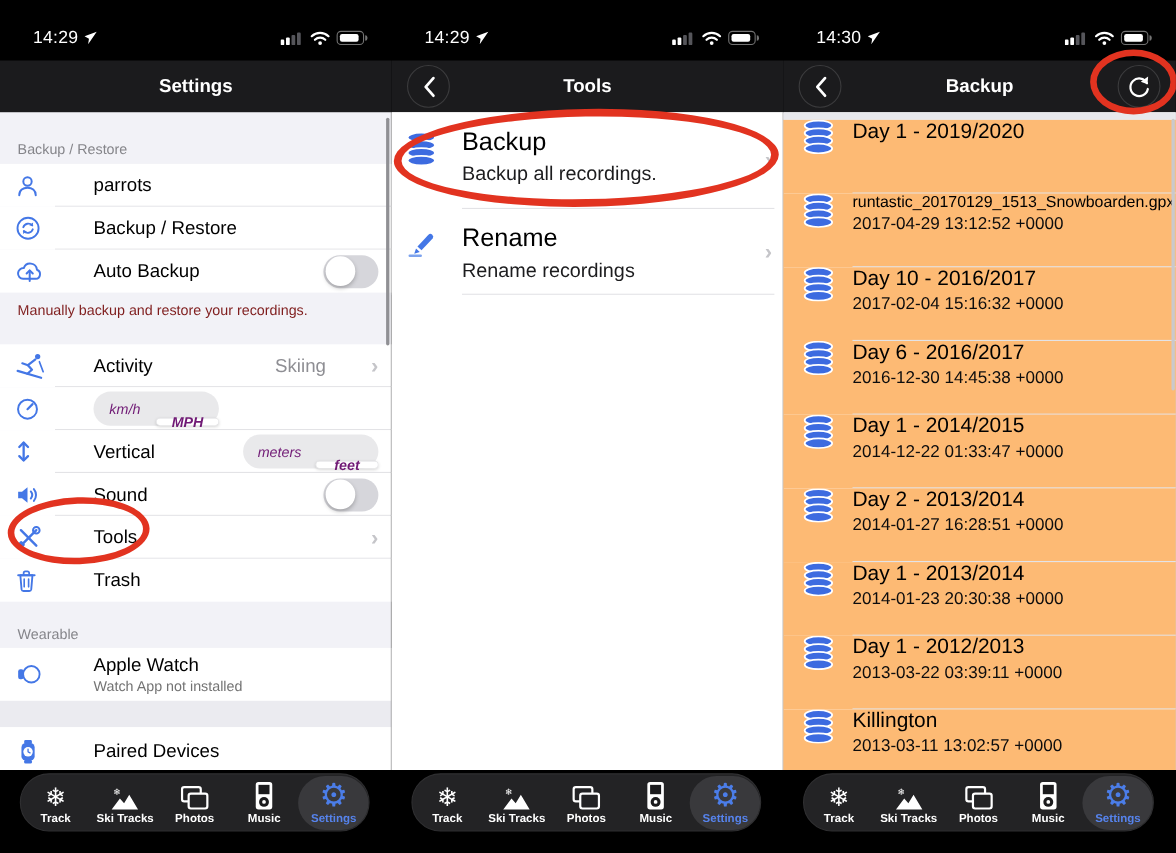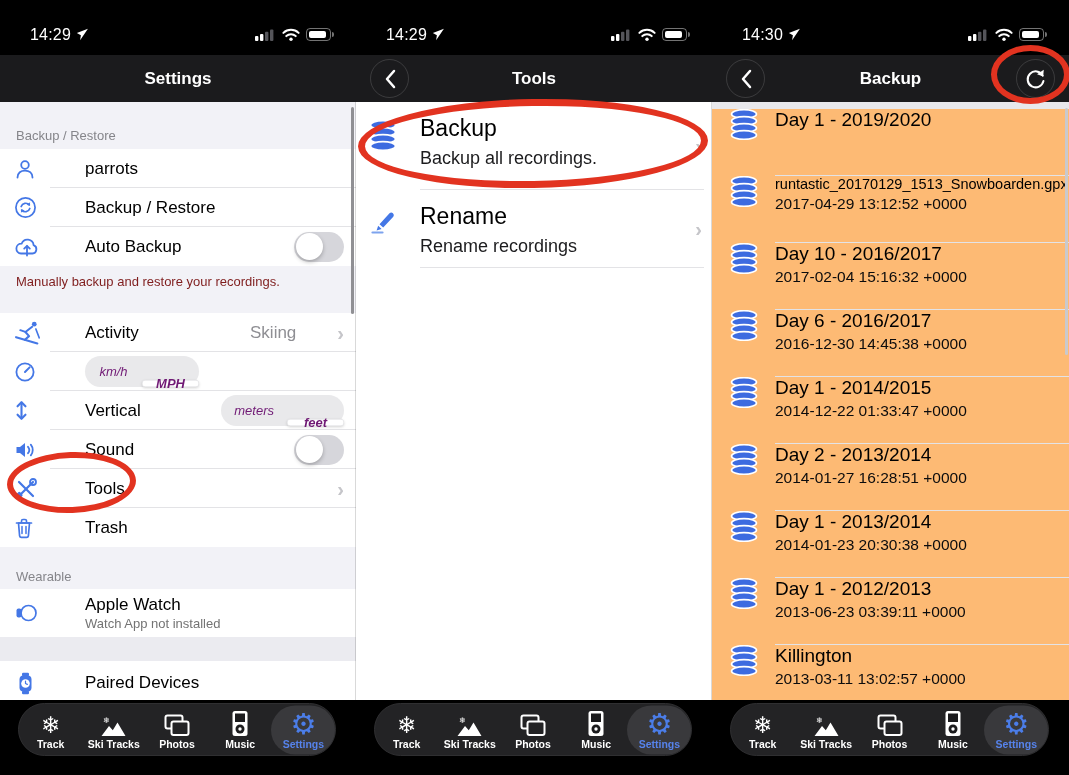--- a/index.html
+++ b/index.html
@@ -664,21 +664,21 @@
       <ellipse cx="15" cy="5" rx="12.5" ry="4.4"></ellipse>
       <ellipse cx="15" cy="12" rx="12.5" ry="4.4"></ellipse>
       <ellipse cx="15" cy="19" rx="12.5" ry="4.4"></ellipse>
       <ellipse cx="15" cy="26" rx="12.5" ry="4.4"></ellipse>
     </g>
   </svg>
 </span>
             </div>
     <div class="b-text">
       <div class="b-title">Day 1 - 2012/2013</div>
-      <div class="b-sub">2013-06-23 03:39:11 +0000</div>
+      <div class="b-sub">2013-03-22 03:39:11 +0000</div>
     </div>
     <div class="sep"></div>
   </div>
 
   <div class="brow">
     <div class="b-icon">
               <span>
   <svg width="30" height="31" viewBox="0 0 30 31">
     <g fill="#3D6BE0" stroke="#fff" stroke-width="1.6">
       <ellipse cx="15" cy="5" rx="12.5" ry="4.4"></ellipse>

